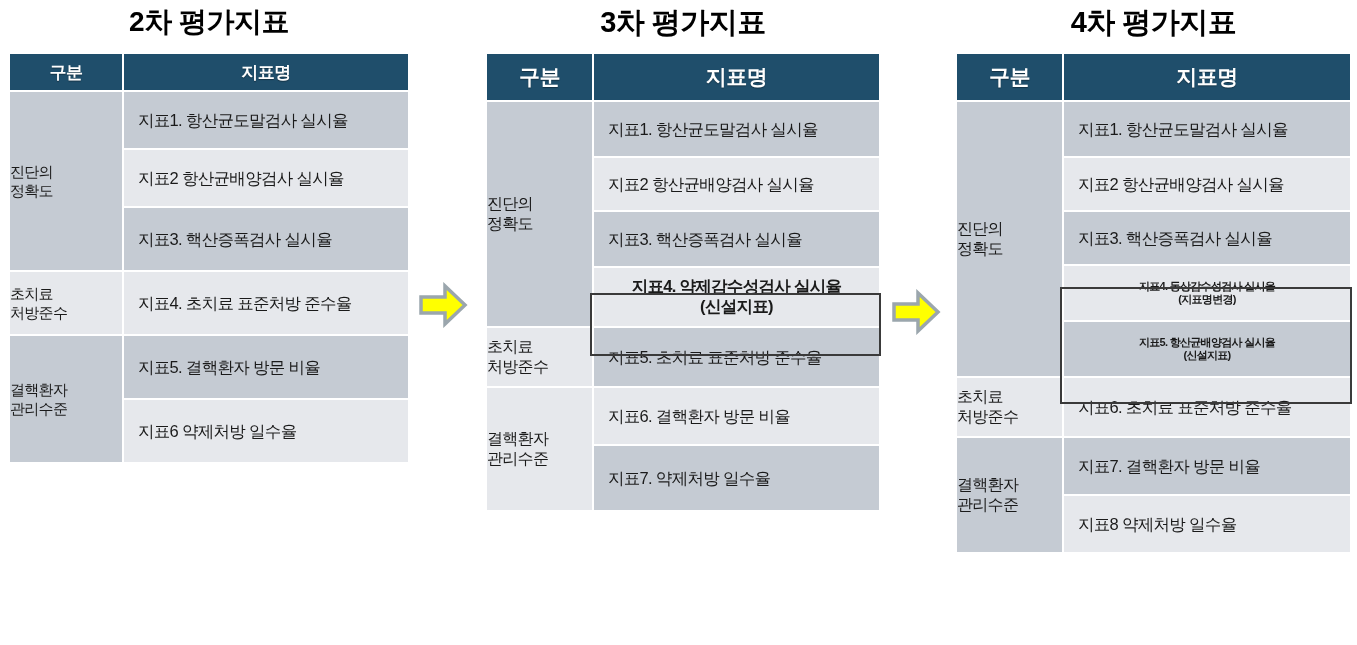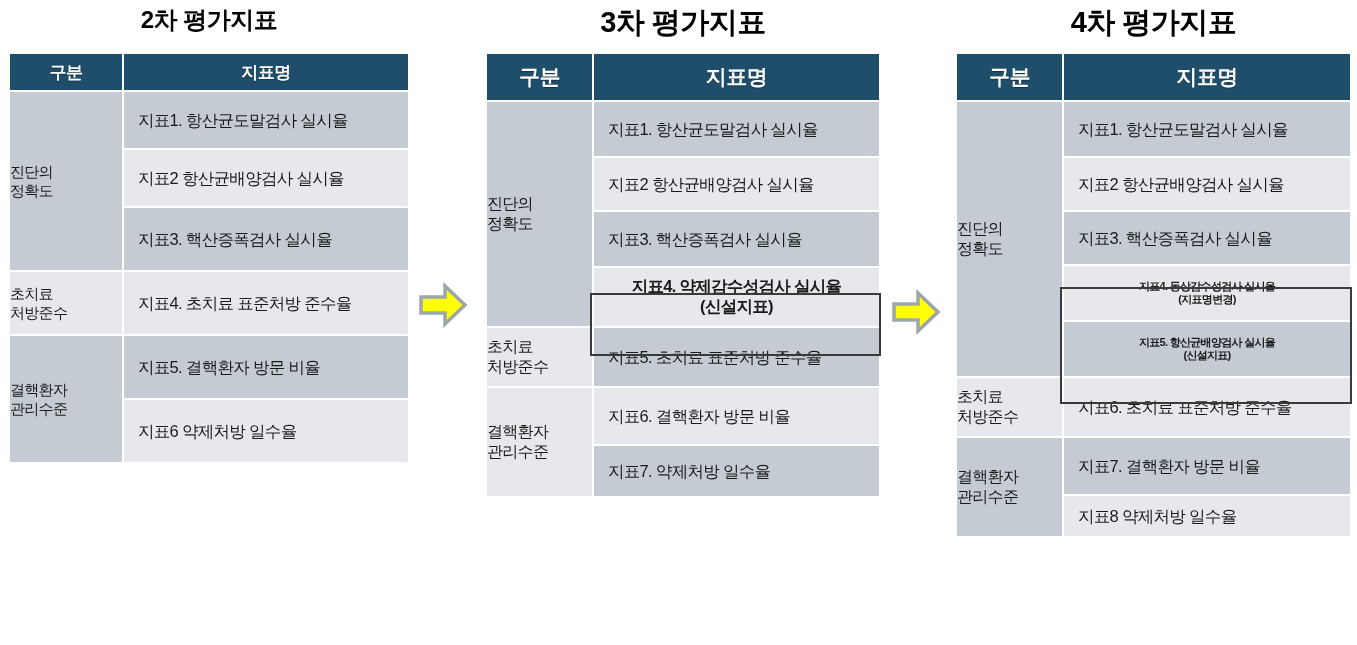--- a/index.html
+++ b/index.html
@@ -7,21 +7,21 @@
     width: 1357px; height: 645px;
     background: #ffffff;
     font-family: "Liberation Sans", "DejaVu Sans", sans-serif;
     overflow: hidden;
   }
   #stage { position: relative; width: 1357px; height: 645px; }
 
   .panel { position: absolute; top: 0; }
   .panel-title {
     text-align: center;
-    font-size: 24px;
+    font-size: 28px;
     font-weight: bold;
     color: #000000;
     letter-spacing: -0.5px;
     line-height: 1;
     padding-top: 8px;
     height: 52px;
   }
 
   table.ind-table {
     border-collapse: separate;
@@ -196,21 +196,21 @@
           <td class="cat cat-b" rowspan="1" style="height:58px">초치료
 처방준수</td>
           <td class="name shade-a" style="height:58px">지표5. 초치료 표준처방 준수율</td>
         </tr>
         <tr>
           <td class="cat cat-b" rowspan="2" style="height:56px">결핵환자
 관리수준</td>
           <td class="name shade-b" style="height:56px">지표6. 결핵환자 방문 비율</td>
         </tr>
         <tr>
-          <td class="name shade-a" style="height:50px">지표7. 약제처방 일수율</td>
+          <td class="name shade-a" style="height:64px">지표7. 약제처방 일수율</td>
         </tr>
       </tbody>
     </table>
     <div class="hl-box" style="left:105px; top:293px; width:291px; height:63px;"></div>
   </div>
 
   <div class="arrow" id="arrow2">
     <svg viewBox="0 0 52 46" xmlns="http://www.w3.org/2000/svg">
       <polygon points="4,15 28,15 28,4 48,23 28,42 28,31 4,31" fill="#FFFF00" stroke="#9BA6AD" stroke-width="3.5" stroke-linejoin="miter"></polygon>
     </svg>
@@ -253,20 +253,20 @@
           <td class="cat cat-b" rowspan="1" style="height:58px">초치료
 처방준수</td>
           <td class="name shade-b" style="height:58px">지표6. 초치료 표준처방 준수율</td>
         </tr>
         <tr>
           <td class="cat cat-a" rowspan="2" style="height:56px">결핵환자
 관리수준</td>
           <td class="name shade-a" style="height:56px">지표7. 결핵환자 방문 비율</td>
         </tr>
         <tr>
-          <td class="name shade-b" style="height:40px">지표8 약제처방 일수율</td>
+          <td class="name shade-b" style="height:56px">지표8 약제처방 일수율</td>
         </tr>
       </tbody>
     </table>
     <div class="hl-box" style="left:105px; top:287px; width:292px; height:117px;"></div>
   </div>
 
 </div>
 
 </body></html>

